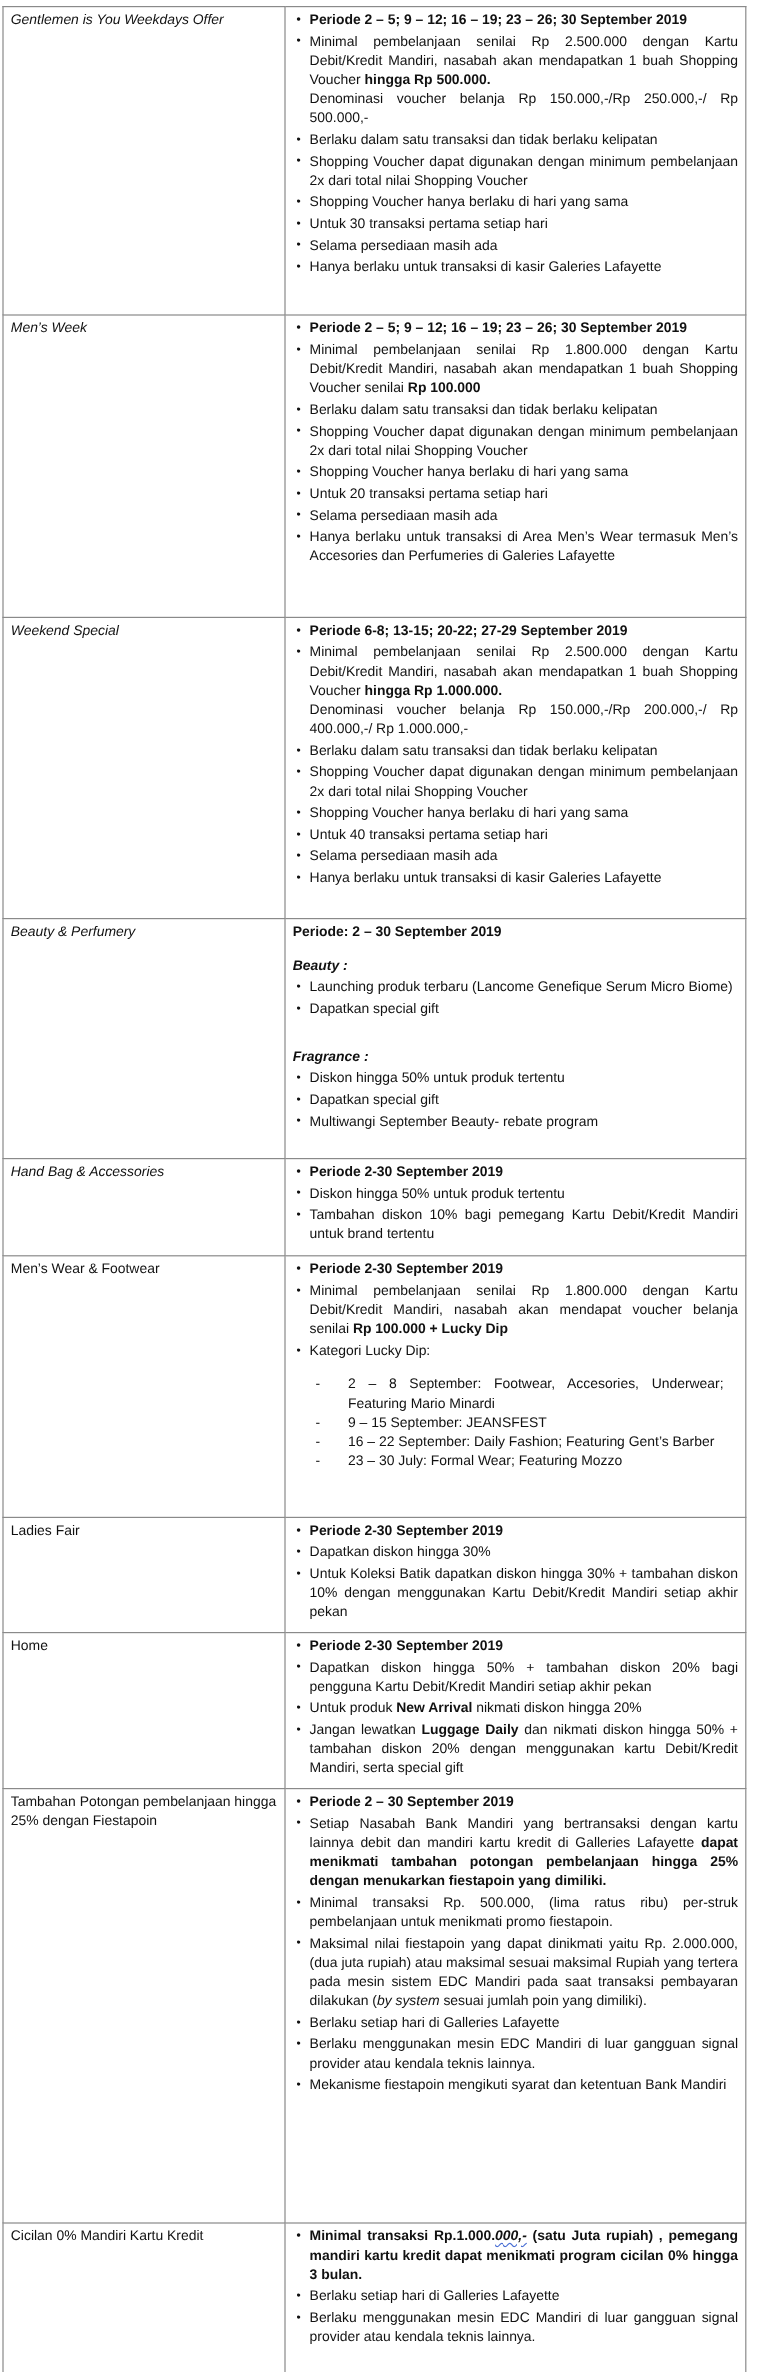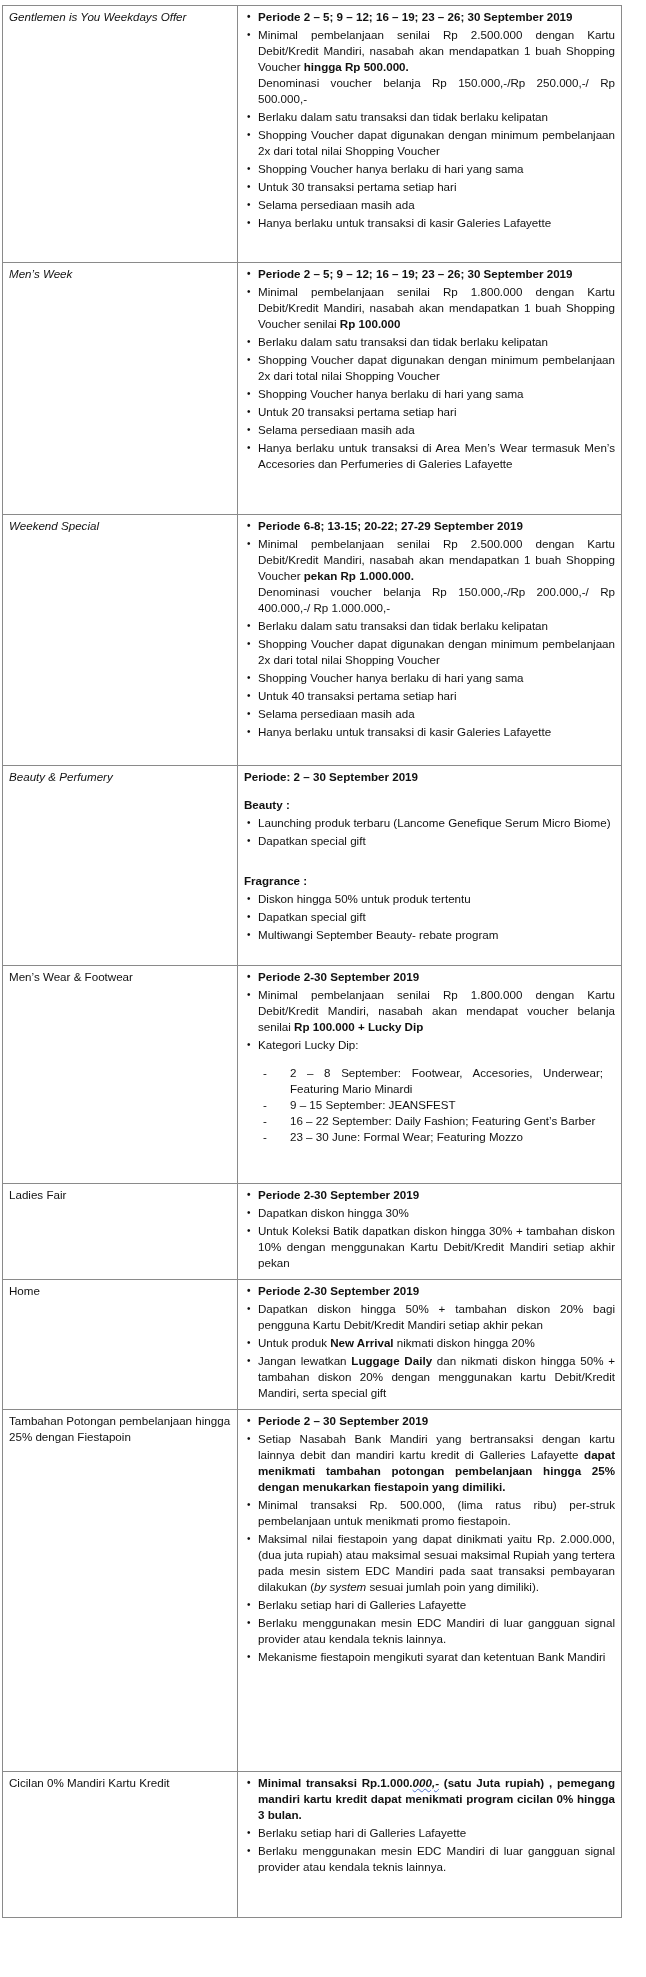--- a/index.html
+++ b/index.html
@@ -13,21 +13,21 @@
   td.content { padding-left:6px; }
   ul.bl { margin:0; padding:0 0 0 14px; list-style:none; }
   ul.bl > li { position:relative; text-align:justify; margin:0 0 2px 0; }
   ul.bl > li::before { content:"\2022"; position:absolute; left:-11px; top:0; font-size:10px; }
   ul.dash { margin:12px; padding:0 0 0 34px; list-style:none; }
   ul.dash > li { position:relative; text-align:justify; }
   ul.dash > li::before { content:"-"; position:absolute; left:-27px; }
   .b { font-weight:bold; }
   .i { font-style:italic; }
   .plain { margin:0 0 12px 0; }
-  .sub-head { font-weight:bold; margin:8px 0 2px 0; }
+  .sub-head { font-weight:bold; margin:8px 0 2px 0;font-style:italic; }
   .gap { height:14px; }
   .squig { text-decoration:underline wavy #4a6fd4; text-decoration-thickness:1px;font-style:italic; }
 </style>
 </head>
 <body>
 
 <table class="promo">
 
   <tbody>
       <tr style="height:257px;">
@@ -64,21 +64,21 @@
       </ul>
     </td>
   </tr>
 
   <tr style="height:251px;">
     <td class="label italic">Weekend Special</td>
     <td class="content">
       <ul class="bl">
         <li class="b">Periode 6-8; 13-15; 20-22; 27-29 September 2019</li>
         <li>
-          <span>Minimal pembelanjaan senilai Rp 2.500.000 dengan Kartu Debit/Kredit Mandiri, nasabah akan mendapatkan 1 buah Shopping Voucher </span><span class="b">pekan Rp 1.000.000.</span><br>
+          <span>Minimal pembelanjaan senilai Rp 2.500.000 dengan Kartu Debit/Kredit Mandiri, nasabah akan mendapatkan 1 buah Shopping Voucher </span><span class="b">hingga Rp 1.000.000.</span><br>
           <span>Denominasi voucher belanja Rp 150.000,-/Rp 200.000,-/ Rp 400.000,-/ Rp 1.000.000,-</span>
         </li>
         <li>Berlaku dalam satu transaksi dan tidak berlaku kelipatan</li>
         <li>Shopping Voucher dapat digunakan dengan minimum pembelanjaan 2x dari total nilai Shopping Voucher</li>
         <li>Shopping Voucher hanya berlaku di hari yang sama</li>
         <li>Untuk 40 transaksi pertama setiap hari</li>
         <li>Selama persediaan masih ada</li>
         <li>Hanya berlaku untuk transaksi di kasir Galeries Lafayette</li>
       </ul>
     </td>
@@ -96,34 +96,44 @@
       <div class="gap"></div>
       <div class="sub-head">Fragrance :</div>
       <ul class="bl">
         <li>Diskon hingga 50% untuk produk tertentu</li>
         <li>Dapatkan special gift</li>
         <li>Multiwangi September Beauty- rebate program</li>
       </ul>
     </td>
   </tr>
 
+  <tr style="height:81px;">
+    <td class="label italic">Hand Bag &amp; Accessories</td>
+    <td class="content">
+      <ul class="bl">
+        <li class="b">Periode 2-30 September 2019</li>
+        <li>Diskon hingga 50% untuk produk tertentu</li>
+        <li>Tambahan diskon 10% bagi pemegang Kartu Debit/Kredit Mandiri untuk brand tertentu</li>
+      </ul>
+    </td>
+  </tr>
 
   <tr style="height:218px;">
     <td class="label">Men’s Wear &amp; Footwear</td>
     <td class="content">
       <ul class="bl">
         <li class="b">Periode 2-30 September 2019</li>
         <li><span>Minimal pembelanjaan senilai Rp 1.800.000 dengan Kartu Debit/Kredit Mandiri, nasabah akan mendapat voucher belanja senilai </span><span class="b">Rp 100.000 + Lucky Dip</span></li>
         <li>Kategori Lucky Dip:</li>
       </ul>
       <ul class="dash">
         <li>2 – 8 September: Footwear, Accesories, Underwear; Featuring Mario Minardi</li>
         <li>9 – 15 September: JEANSFEST</li>
         <li>16 – 22 September: Daily Fashion; Featuring Gent’s Barber</li>
-        <li>23 – 30 June: Formal Wear; Featuring Mozzo</li>
+        <li>23 – 30 July: Formal Wear; Featuring Mozzo</li>
       </ul>
     </td>
   </tr>
 
   <tr style="height:87px;">
     <td class="label">Ladies Fair</td>
     <td class="content">
       <ul class="bl">
         <li class="b">Periode 2-30 September 2019</li>
         <li>Dapatkan diskon hingga 30%</li>

